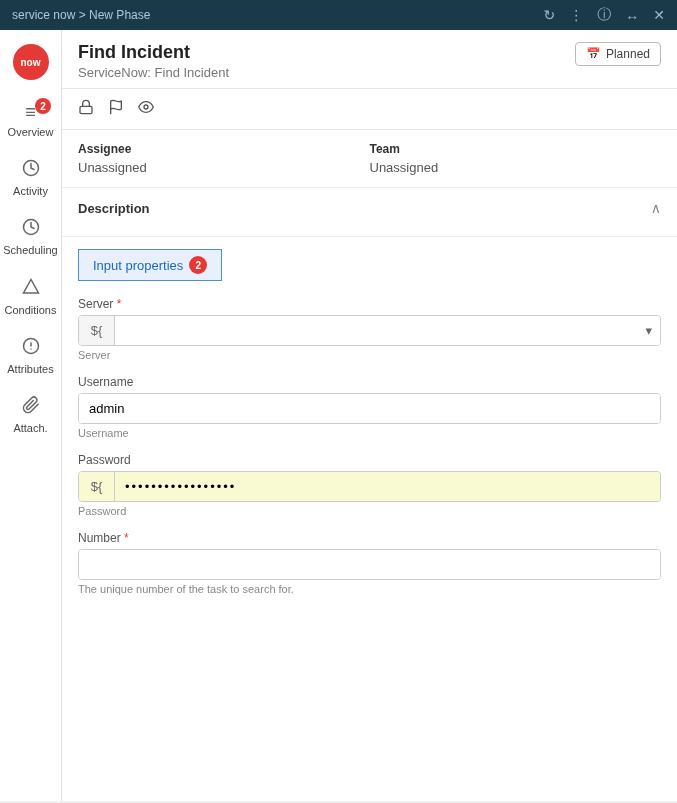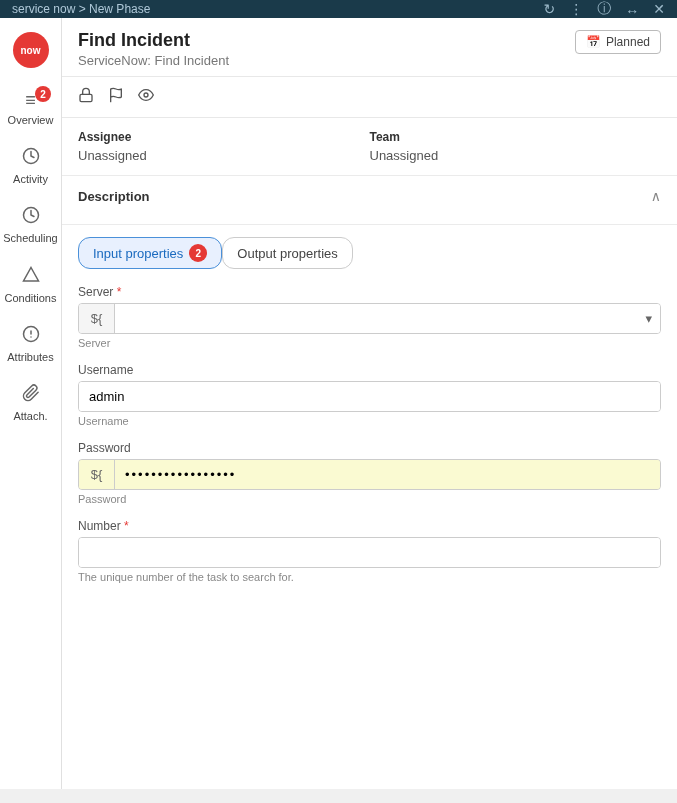--- a/index.html
+++ b/index.html
@@ -2,21 +2,21 @@
 <html><head>
   <meta charset="utf-8">
   <style>
     * { box-sizing: border-box; margin: 0; padding: 0; }
     body { font-family: -apple-system, BlinkMacSystemFont, 'Segoe UI', sans-serif; font-size: 13px; background: #f0f0f0; width: 677px; height: 803px; overflow: hidden; }
 
     
     .top-bar {
       background: #1a3a4a;
       color: #cde;
-      height: 18px;
+      height: 30px;
       display: flex;
       align-items: center;
       padding: 0 12px;
       gap: 6px;
       font-size: 12px;
     }
     .top-bar-breadcrumb { flex: 1; color: #afc8d8; }
     .top-bar-icons { display: flex; gap: 14px; align-items: center; }
     .top-bar-icon { color: #9bb8c8; cursor: pointer; font-size: 14px; }
 
@@ -153,21 +153,21 @@
       flex: 1;
     }
     .tabs {
       display: flex;
       gap: 0;
       margin-bottom: 16px;
     }
     .tab {
       padding: 6px 14px;
       border: 1px solid #ccc;
-      border-radius: 12px;
+      border-radius: 0;
       cursor: pointer;
       font-size: 13px;
       background: #fff;
       color: #444;
       display: flex;
       align-items: center;
       gap: 6px;
     }
     .tab.active {
       background: #e8f0fe;
@@ -389,23 +389,20 @@
       </div>
     </div>
 
     <div class="properties-section">
 
       <div class="tabs">
         <div class="tab active">
           <span>Input properties</span>
           <span class="tab-badge">2</span>
         </div>
-        <div class="tab">
-          <span>Output properties</span>
-        </div>
       </div>
 
       <div class="form-field">
         <div class="field-label">
           <span>Server</span><span class="required"> *</span>
         </div>
         <div class="field-row">
           <div class="field-prefix">${</div>
           <input class="field-input-select" type="text" value="" style="">
           <span class="select-arrow">▾</span>

